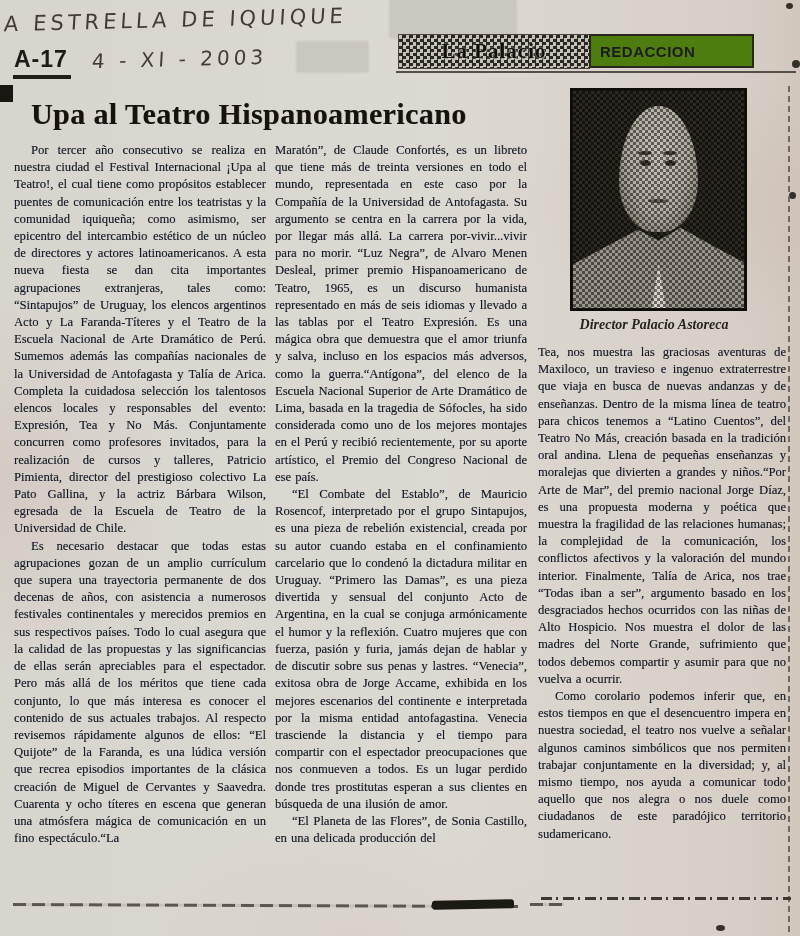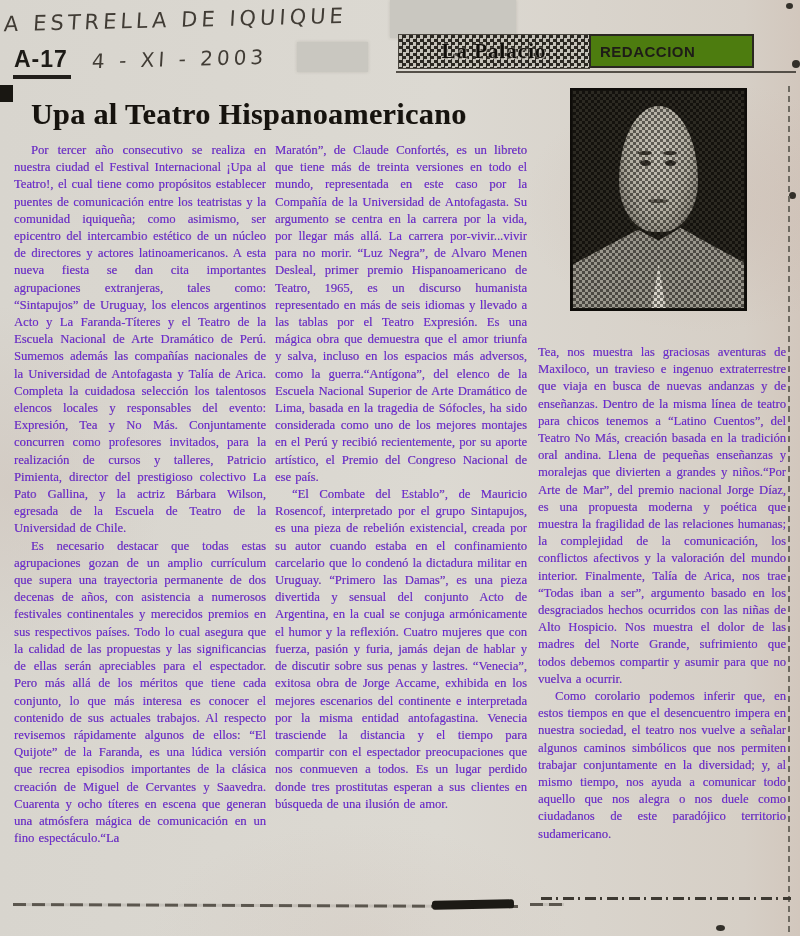--- a/index.html
+++ b/index.html
@@ -42,21 +42,21 @@
   .corner-mark{background:#191712;}
   .speck{background:#33302a;border-radius:50%;}
   
   .headline{
     font-weight:bold;font-size:30px;color:#16130e;letter-spacing:0.4px;
     white-space:nowrap;text-shadow:0.4px 0.4px 0.6px rgba(60,54,45,0.5);
   }
   
   .col{width:252px;overflow:hidden;text-align:justify;}
   .col p{
-    margin:0;font-size:12.6px;line-height:17.2px;color:#6d28d9;
+    margin:0;font-size:12.6px;line-height:17.2px;color:#0f172a;
     text-shadow:0.3px 0.3px 0.5px rgba(90,82,70,0.5);
     word-spacing:1px;
   }
   .col p.indent{text-indent:17px;}
   
   .photo{width:171px;height:217px;background:#14120e;border:2px solid #0e0c09;padding:1px;}
   .photo-inner{position:relative;width:100%;height:100%;background:#17150f;overflow:hidden;}
   .suit{
     position:absolute;bottom:0;left:0;right:0;height:42%;background:#928e84;
     clip-path:polygon(0 100%,0 52%,18% 34%,38% 14%,50% 26%,63% 12%,82% 32%,100% 50%,100% 100%);
@@ -123,37 +123,39 @@
 <div class="abs headline" style="left:31px;top:97px;">Upa al Teatro Hispanoamericano</div>
 
 <div class="abs col" style="left:14px;top:142px;height:758px;">
   <p class="indent">Por tercer año consecutivo se realiza en nuestra ciudad el Festival Internacional ¡Upa al Teatro!, el cual tiene como propósitos establecer puentes de comunicación entre los teatristas y la comunidad iquiqueña; como asimismo, ser epicentro del intercambio estético de un núcleo de directores y actores latinoamericanos. A esta nueva fiesta se dan cita importantes agrupaciones extranjeras, tales como: “Sintapujos” de Uruguay, los elencos argentinos Acto y La Faranda-Títeres y el Teatro de la Escuela Nacional de Arte Dramático de Perú. Sumemos además las compañías nacionales de la Universidad de Antofagasta y Talía de Arica. Completa la cuidadosa selección los talentosos elencos locales y responsables del evento: Expresión, Tea y No Más. Conjuntamente concurren como profesores invitados, para la realización de cursos y talleres, Patricio Pimienta, director del prestigioso colectivo La Pato Gallina, y la actriz Bárbara Wilson, egresada de la Escuela de Teatro de la Universidad de Chile.</p>
   <p class="indent">Es necesario destacar que todas estas agrupaciones gozan de un amplio currículum que supera una trayectoria permanente de dos decenas de años, con asistencia a numerosos festivales continentales y merecidos premios en sus respectivos países. Todo lo cual asegura que la calidad de las propuestas y las significancias de ellas serán apreciables para el espectador. Pero más allá de los méritos que tiene cada conjunto, lo que más interesa es conocer el contenido de sus actuales trabajos. Al respecto revisemos rápidamente algunos de ellos: “El Quijote” de la Faranda, es una lúdica versión que recrea episodios importantes de la clásica creación de Miguel de Cervantes y Saavedra. Cuarenta y ocho títeres en escena que generan una atmósfera mágica de comunicación en un fino espectáculo.“La</p>
 </div>
 
 <div class="abs col" style="left:275px;top:142px;height:758px;">
   <p>Maratón”, de Claude Confortés, es un libreto que tiene más de treinta versiones en todo el mundo, representada en este caso por la Compañía de la Universidad de Antofagasta. Su argumento se centra en la carrera por la vida, por llegar más allá. La carrera por-vivir...vivir para no morir. “Luz Negra”, de Alvaro Menen Desleal, primer premio Hispanoamericano de Teatro, 1965, es un discurso humanista representado en más de seis idiomas y llevado a las tablas por el Teatro Expresión. Es una mágica obra que demuestra que el amor triunfa y salva, incluso en los espacios más adversos, como la guerra.“Antígona”, del elenco de la Escuela Nacional Superior de Arte Dramático de Lima, basada en la tragedia de Sófocles, ha sido considerada como uno de los mejores montajes en el Perú y recibió recientemente, por su aporte artístico, el Premio del Congreso Nacional de ese país.</p>
   <p class="indent">“El Combate del Establo”, de Mauricio Rosencof, interpretado por el grupo Sintapujos, es una pieza de rebelión existencial, creada por su autor cuando estaba en el confinamiento carcelario que lo condenó la dictadura militar en Uruguay. “Primero las Damas”, es una pieza divertida y sensual del conjunto Acto de Argentina, en la cual se conjuga armónicamente el humor y la reflexión. Cuatro mujeres que con fuerza, pasión y furia, jamás dejan de hablar y de discutir sobre sus penas y lastres. “Venecia”, exitosa obra de Jorge Accame, exhibida en los mejores escenarios del continente e interpretada por la misma entidad antofagastina. Venecia trasciende la distancia y el tiempo para compartir con el espectador preocupaciones que nos conmueven a todos. Es un lugar perdido donde tres prostitutas esperan a sus clientes en búsqueda de una ilusión de amor.</p>
+  <p class="indent">“El Planeta de las Flores”, de Sonia Castillo, en una delicada producción del</p>
 </div>
 
 <div class="abs photo" style="left:570px;top:88px;">
   <div class="photo-inner">
     <div class="suit"></div>
     <div class="head">
       <div class="brow" style="left:24%;top:36%;"></div>
       <div class="brow" style="left:56%;top:36%;"></div>
       <div class="eye" style="left:26%;top:43%;"></div>
       <div class="eye" style="left:58%;top:43%;"></div>
       <div class="mouth" style="left:37%;top:74%;"></div>
     </div>
     <div class="tie"></div>
     <div class="halftone"></div>
   </div>
 </div>
 <div class="abs caption" style="left:548px;top:316px;">
+  <div>Director Palacio Astoreca</div>
 </div>
 
 <div class="abs col" style="left:538px;top:344px;width:248px;height:540px;">
   <p>Tea, nos muestra las graciosas aventuras de Maxiloco, un travieso e ingenuo extraterrestre que viaja en busca de nuevas andanzas y de enseñanzas. Dentro de la misma línea de teatro para chicos tenemos a “Latino Cuentos”, del Teatro No Más, creación basada en la tradición oral andina. Llena de pequeñas enseñanzas y moralejas que divierten a grandes y niños.“Por Arte de Mar”, del premio nacional Jorge Díaz, es una propuesta moderna y poética que muestra la fragilidad de las relaciones humanas; la complejidad de la comunicación, los conflictos afectivos y la valoración del mundo interior. Finalmente, Talía de Arica, nos trae “Todas iban a ser”, argumento basado en los desgraciados hechos ocurridos con las niñas de Alto Hospicio. Nos muestra el dolor de las madres del Norte Grande, sufrimiento que todos debemos compartir y asumir para que no vuelva a ocurrir.</p>
   <p class="indent">Como corolario podemos inferir que, en estos tiempos en que el desencuentro impera en nuestra sociedad, el teatro nos vuelve a señalar algunos caminos simbólicos que nos permiten trabajar conjuntamente en la diversidad; y, al mismo tiempo, nos ayuda a comunicar todo aquello que nos alegra o nos duele como ciudadanos de este paradójico territorio sudamericano.</p>
 </div>
 
 <div class="abs dashed-v" style="left:788px;top:86px;height:846px;"></div>
 <div class="abs cut-line" style="left:13px;top:904px;width:505px;"></div>
 <div class="abs ink-blob" style="left:432px;top:900px;width:82px;height:9px;"></div>

